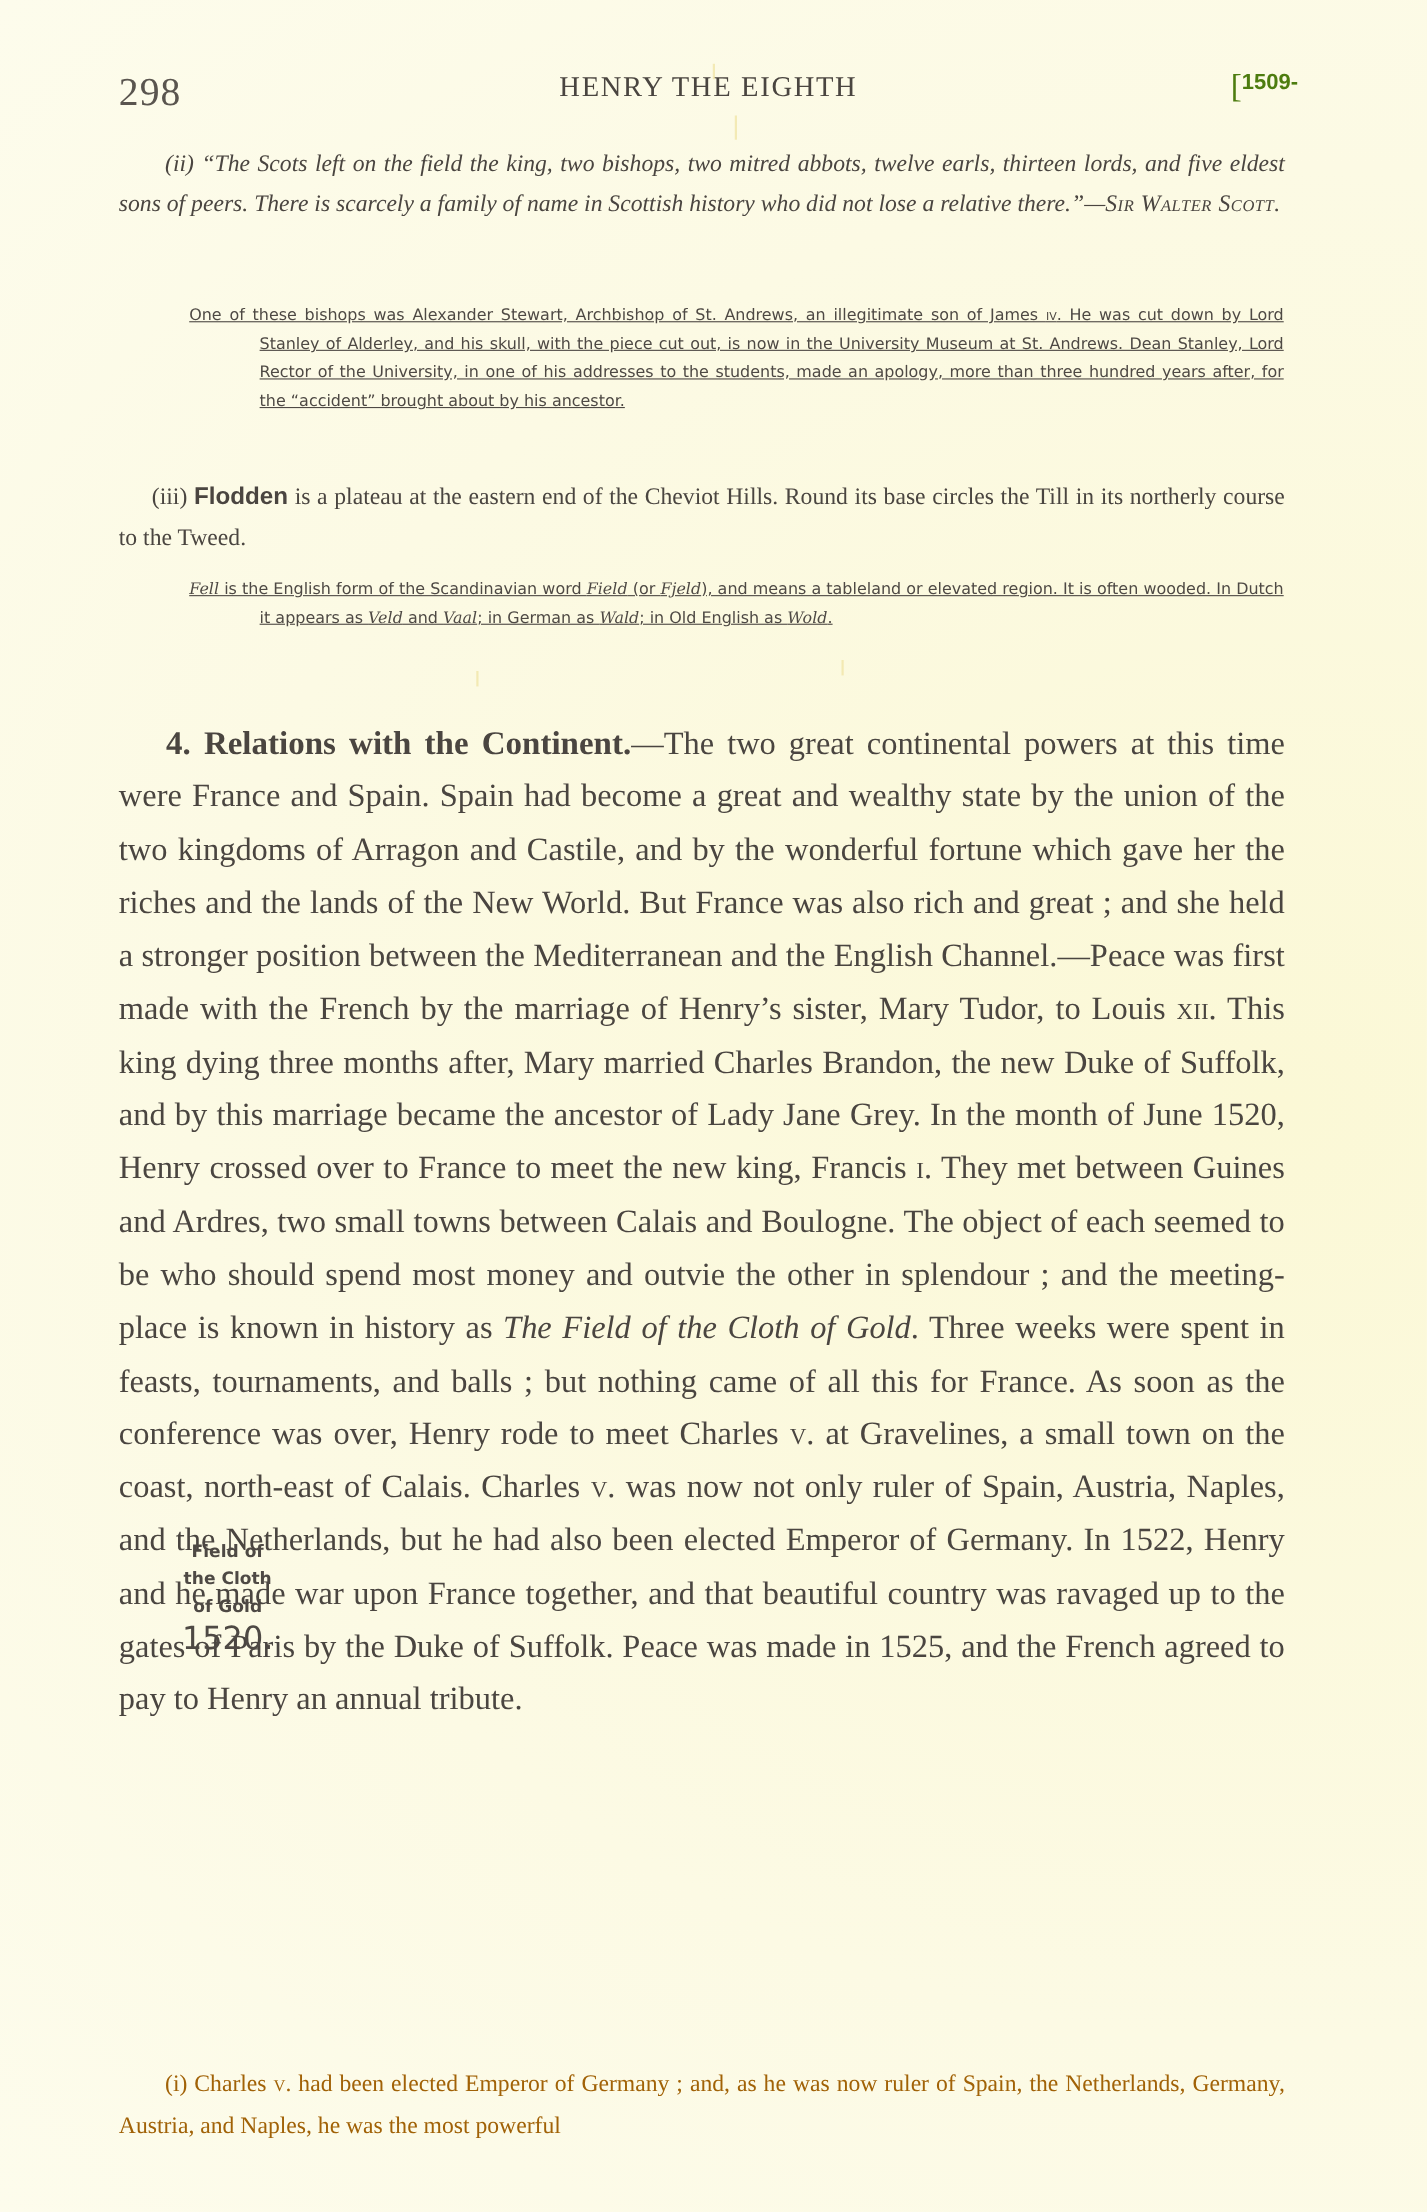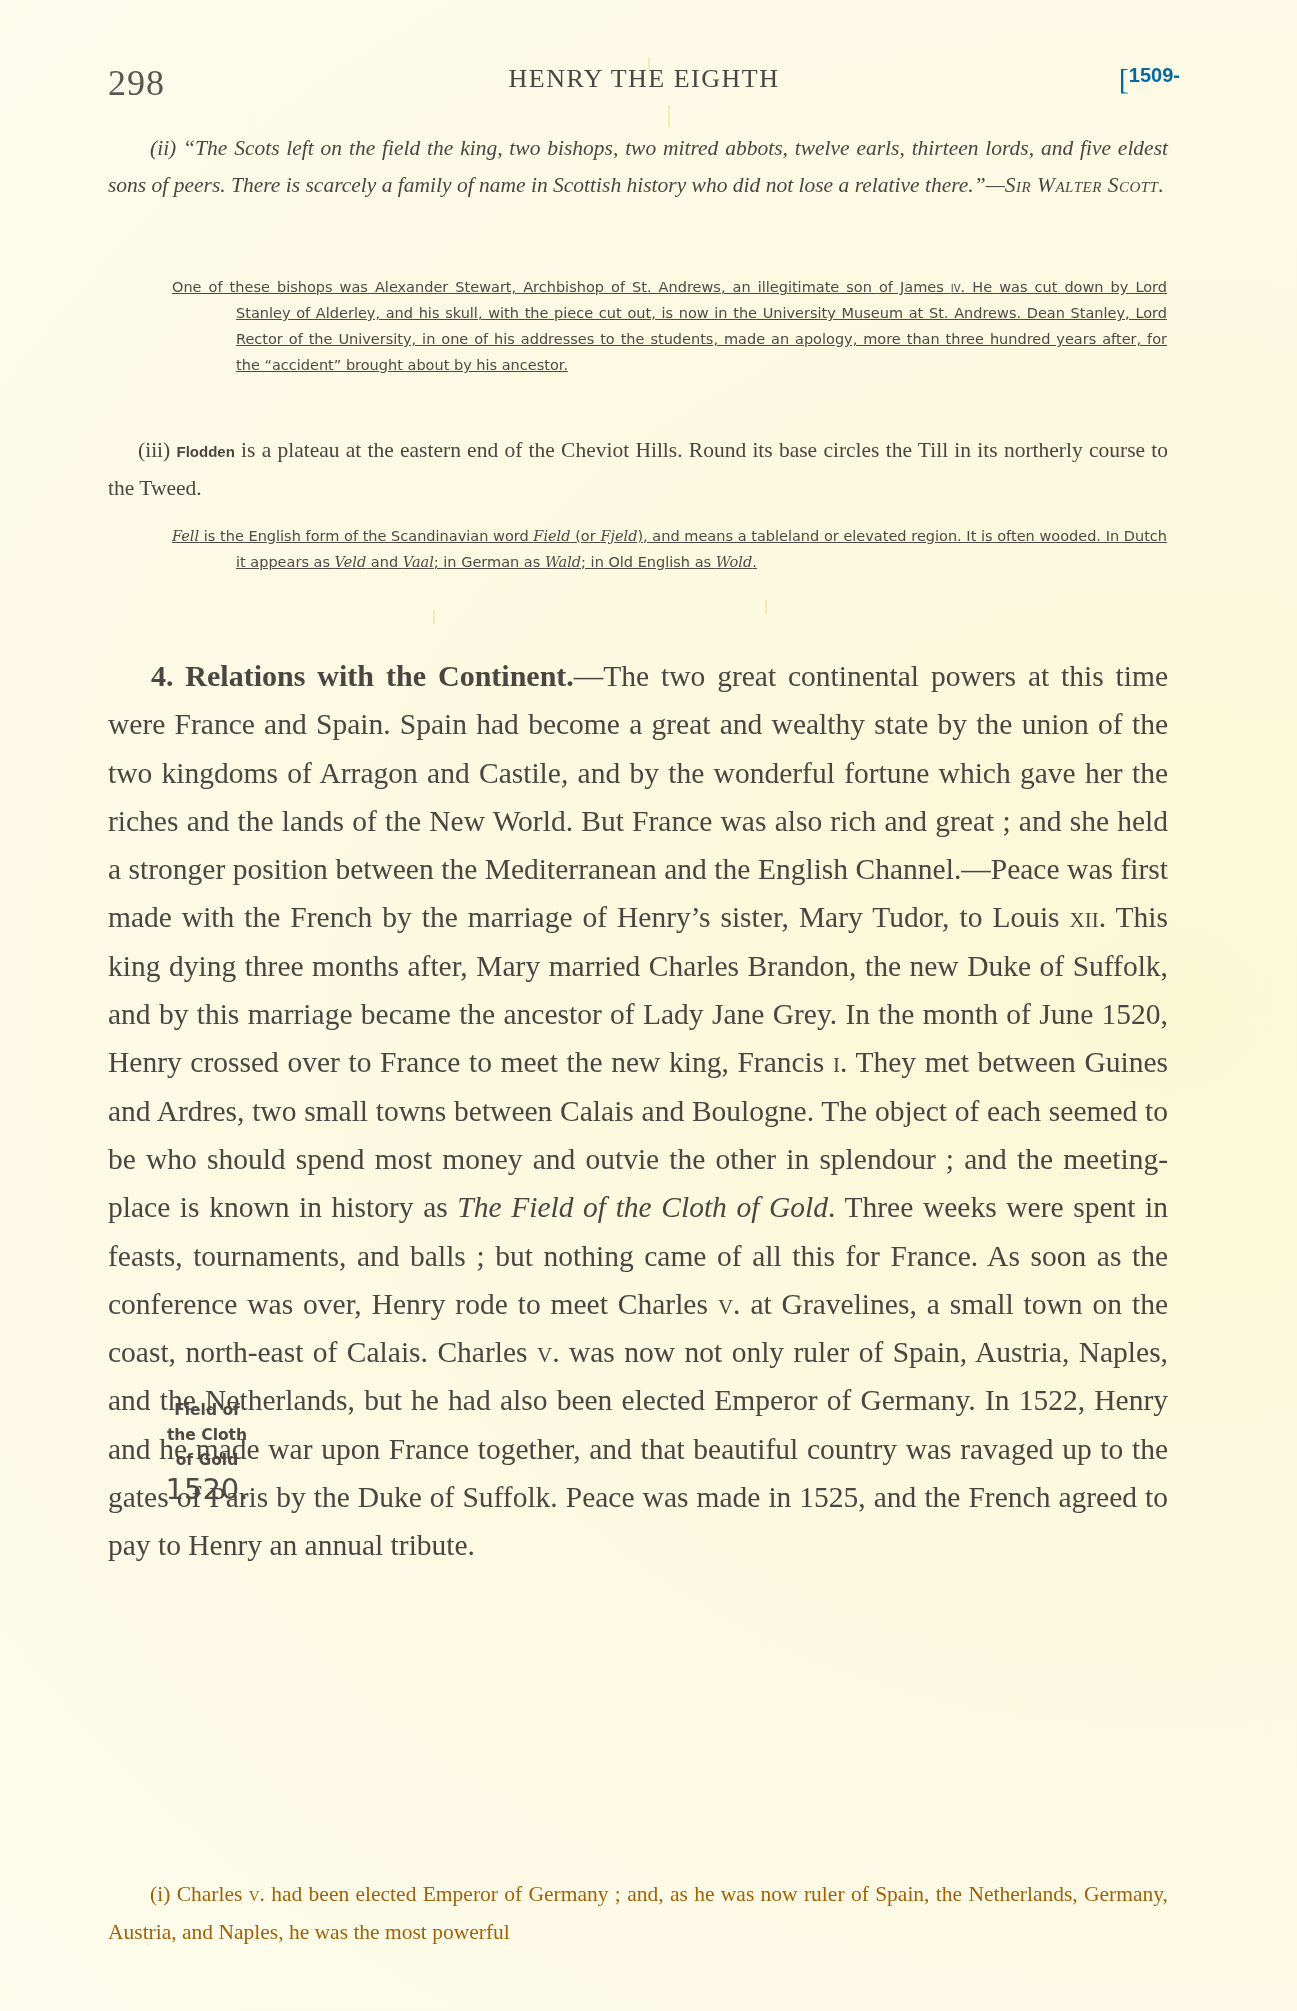--- a/index.html
+++ b/index.html
@@ -47,21 +47,21 @@
       text-align: center;
       font-size: 26px;
       letter-spacing: 1.5px;
       color: #4a4540;
     }
     .date-marker {
       position: absolute;
       right: 0;
       top: 0;
       font-size: 30px;
-      color: #0369a1;
+      color: #4d7c0f;
     }
     .date-marker .date-num {
       font-family: "Liberation Sans", "DejaVu Sans", sans-serif;
       font-weight: bold;
       font-size: 20px;
       vertical-align: top;
       position: relative;
       top: 2px;
     }
 
@@ -73,21 +73,21 @@
       font-size: 21.5px;
       line-height: 37px;
       text-align: justify;
       color: #4a4540;
     }
     .note-ii { top: 130px; }
     .note-iii { top: 432px; }
     .note .bold-sc {
       font-family: "Liberation Sans", "DejaVu Sans", sans-serif;
       font-weight: bold;
-      font-size: 15px;
+      font-size: 22px;
     }
     .small-caps {
       font-variant: small-caps;
       letter-spacing: 0.5px;
     }
 
     .subnote {
       position: absolute;
       left: 172px;
       width: 995px;

